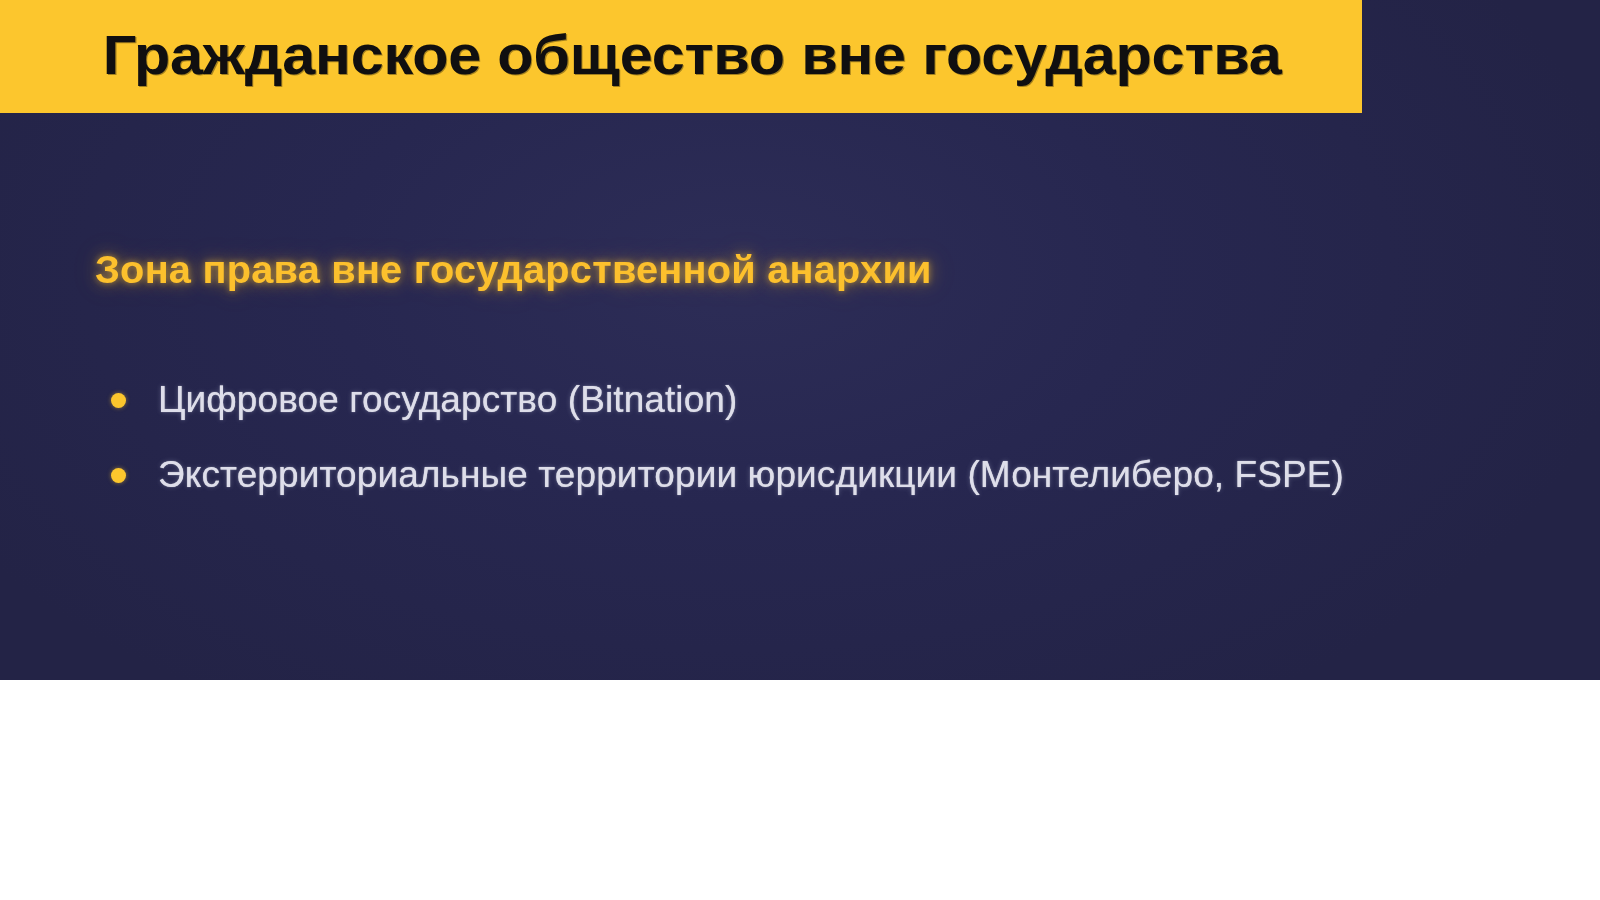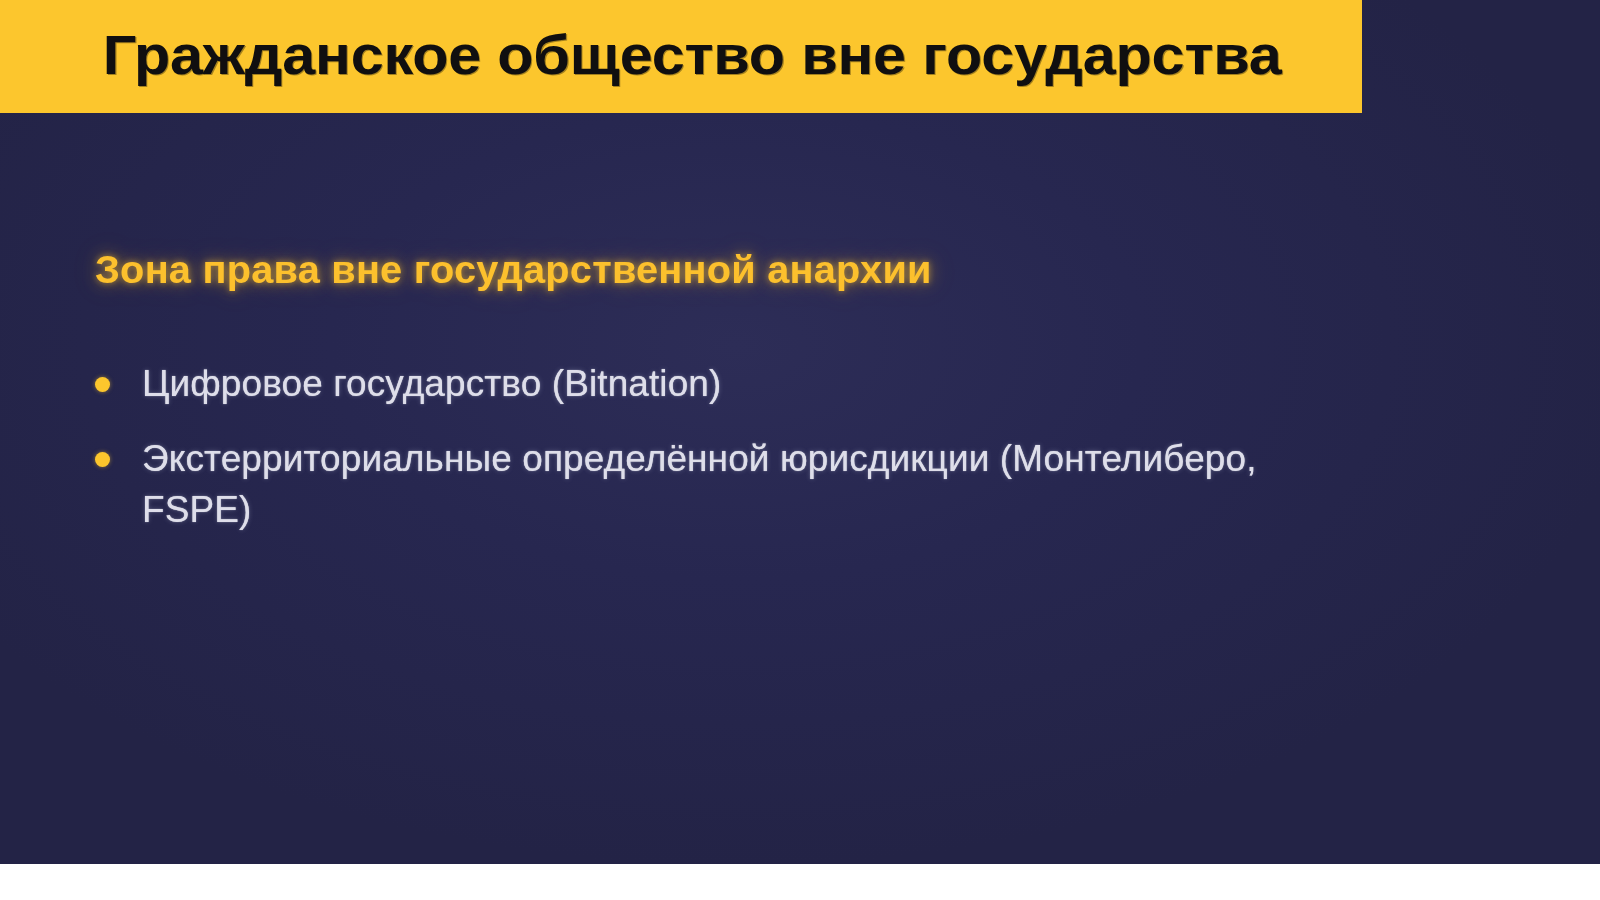--- a/index.html
+++ b/index.html
@@ -10,21 +10,21 @@
   body {
     width: 1600px;
     height: 900px;
     overflow: hidden;
     font-family: "Liberation Sans", "DejaVu Sans", sans-serif;
   }
 
   .slide {
     position: relative;
     width: 1600px;
-    height: 864px;
+    height: 680px;
     background: #242449;
     background-image:
       radial-gradient(ellipse 900px 520px at 46% 40%, #2d2d57 0%, #272750 45%, #232346 100%);
     overflow: hidden;
   }
 
   
   .title-banner {
     position: absolute;
     left: 0;
@@ -69,21 +69,21 @@
     transform: scaleX(1.02);
     transform-origin: left center;
   }
 
   
   .bullet-list {
     position: absolute;
     left: 95px;
     top: 358px;
     width: 1260px;
-    margin: 0;
+    margin: 16px;
     padding: 0;
     list-style: none;
   }
   .bullet-item {
     position: relative;
     padding-left: 47px;
     margin-bottom: 24px;
     font-family: "Liberation Sans Narrow", "Liberation Sans", "DejaVu Sans Condensed", sans-serif;
     font-size: 37px;
     font-weight: 400;
@@ -122,17 +122,17 @@
 
   <h2 class="subtitle">Зона права вне государственной анархии</h2>
 
   <ul class="bullet-list">
     <li class="bullet-item">
       <span class="bullet-marker"></span>
       <span class="bullet-text">Цифровое государство (Bitnation)</span>
     </li>
     <li class="bullet-item">
       <span class="bullet-marker"></span>
-      <span class="bullet-text">Экстерриториальные определённой юрисдикции (Монтелиберо, FSPE)</span>
+      <span class="bullet-text">Экстерриториальные территории юрисдикции (Монтелиберо, FSPE)</span>
     </li>
   </ul>
 
 </div>
 
 </body></html>

